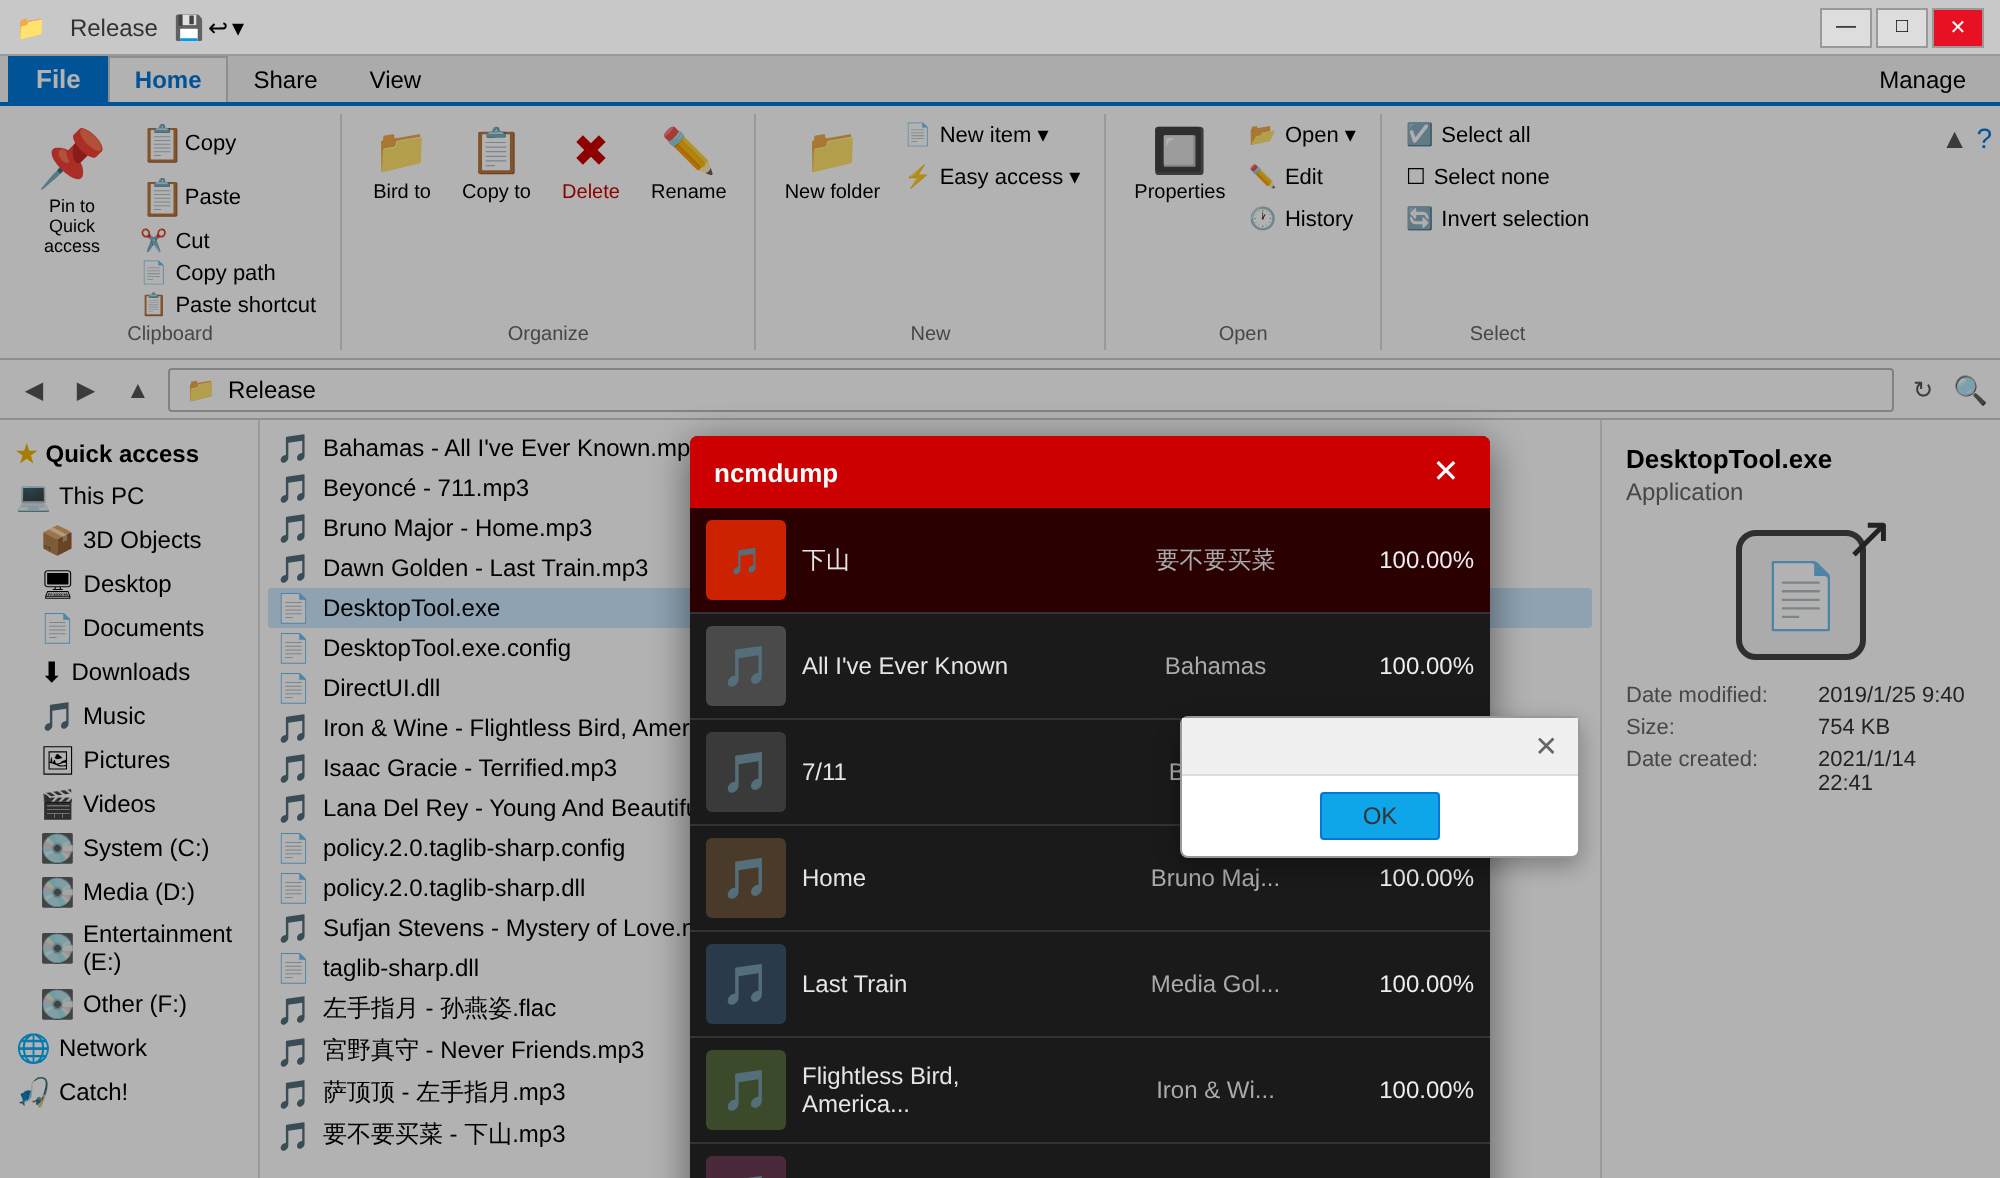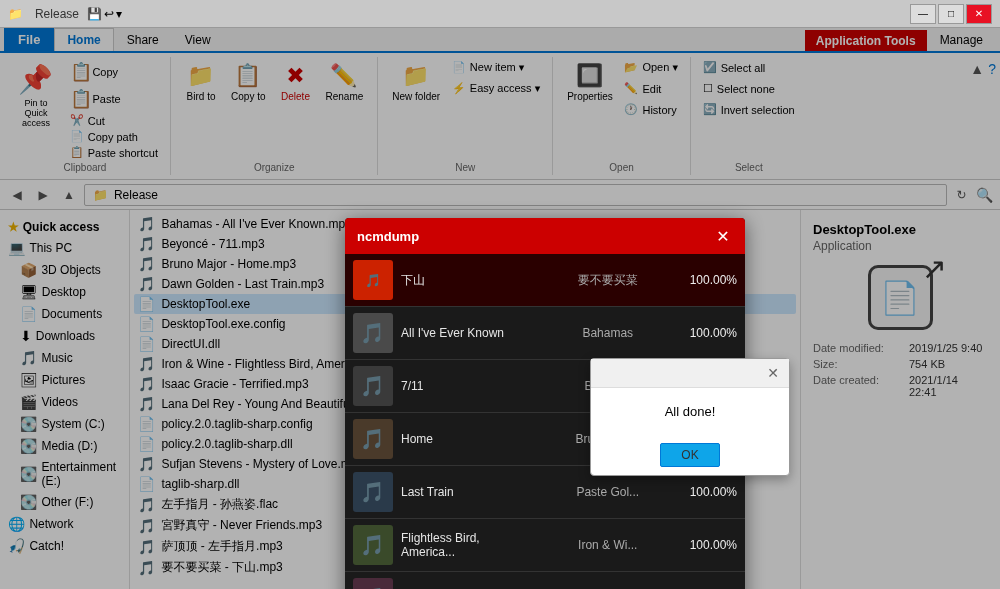--- a/index.html
+++ b/index.html
@@ -347,21 +347,20 @@
   </div>
 </div>
 
 <div class="ribbon">
   <div class="ribbon-tabs">
     <div class="file-tab">File</div>
     <div class="ribbon-tab active">Home</div>
     <div class="ribbon-tab">Share</div>
     <div class="ribbon-tab">View</div>
     <div style="flex:1"></div>
-    <div class="ribbon-tab app-tools">Application Tools</div>
     <div class="ribbon-tab">Manage</div>
   </div>
 
   <div class="ribbon-content">
 
     <div class="ribbon-group">
       <div class="ribbon-group-content">
         <div class="ribbon-btn">
           <span class="pin-icon">📌</span>
           <span class="label" style="font-size:9px;max-width:44px;text-align:center;">Pin to Quick access</span>
@@ -694,21 +693,21 @@
       </div>
       <div class="modal-row">
         <div class="modal-thumb" style="background:#4a3a2a;">🎵</div>
         <span class="modal-song">Home</span>
         <span class="modal-artist">Bruno Maj...</span>
         <span class="modal-percent">100.00%</span>
       </div>
       <div class="modal-row">
         <div class="modal-thumb" style="background:#2a3a4a;">🎵</div>
         <span class="modal-song">Last Train</span>
-        <span class="modal-artist">Paste Gol...</span>
+        <span class="modal-artist">Media Gol...</span>
         <span class="modal-percent">100.00%</span>
       </div>
       <div class="modal-row">
         <div class="modal-thumb" style="background:#3a4a2a;">🎵</div>
         <span class="modal-song">Flightless Bird, America...</span>
         <span class="modal-artist">Iron &amp; Wi...</span>
         <span class="modal-percent">100.00%</span>
       </div>
       <div class="modal-row">
         <div class="modal-thumb" style="background:#4a2a3a;">🎵</div>
@@ -718,20 +717,17 @@
       </div>
 
     </div>
   </div>
 
   <div class="alert-dialog">
     <div class="alert-header">
       <span></span>
       <span class="alert-close">✕</span>
     </div>
-    <div class="alert-body">
-      <span>All done!</span>
-    </div>
     <div class="alert-footer">
       <button class="ok-btn">OK</button>
     </div>
   </div>
 </div>
 
 </body></html>

